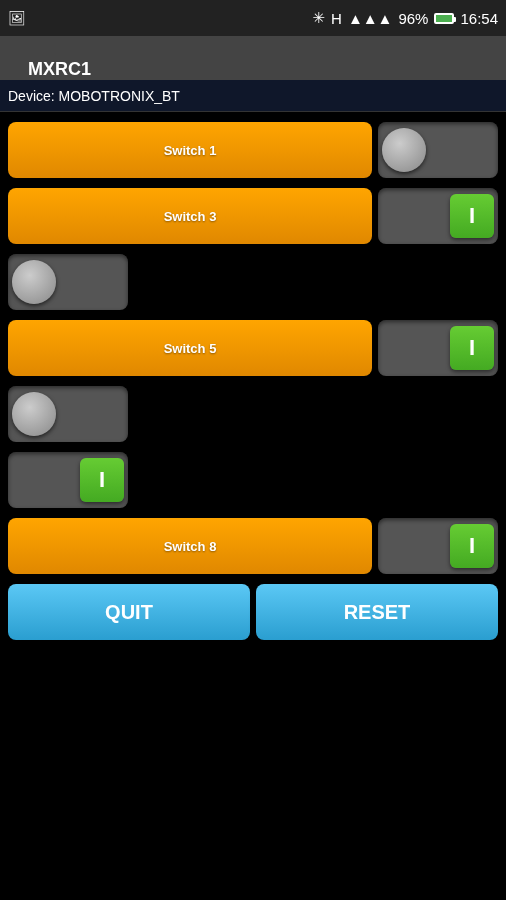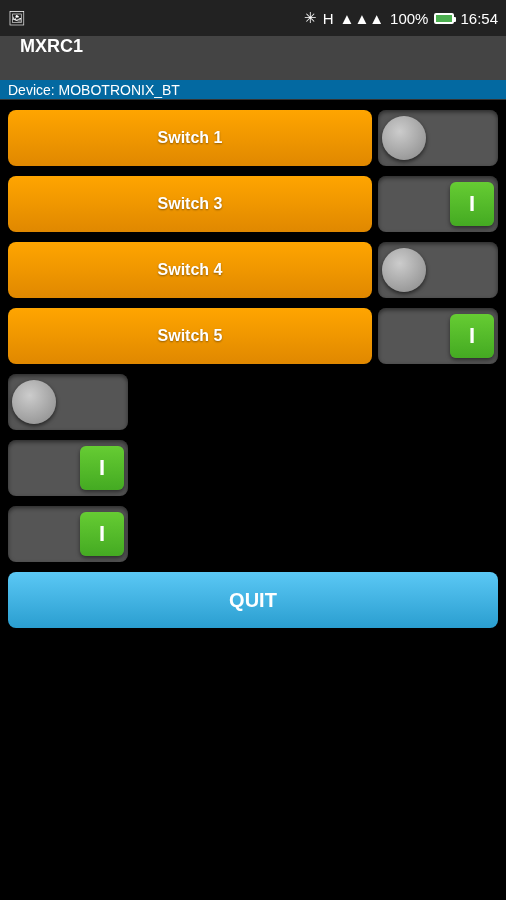--- a/index.html
+++ b/index.html
@@ -35,34 +35,34 @@
       gap: 6px;
       font-size: 15px;
     }
 
     
     .title-bar {
       width: 100%;
       height: 44px;
       background: #444;
       display: flex;
-      align-items: flex-start;
-      padding: 0 20px;
+      align-items: flex-end;
+      padding: 0 28px;
     }
     .title-bar span {
       color: #fff;
       font-size: 18px;
       font-weight: bold;
     }
 
     
     .device-info {
       width: 100%;
-      height: 20px;
-      background: #0369a1;
+      height: 32px;
+      background: #0f172a;
       display: flex;
       align-items: center;
       padding: 0 8px;
       border-bottom: 1px solid #333;
     }
     .device-info span {
       color: #fff;
       font-size: 14px;
     }
 
@@ -81,21 +81,21 @@
       height: 60px;
     }
 
     .switch-button {
       flex: 1;
       height: 56px;
       background: linear-gradient(to bottom, #ffa500, #e08800);
       border: none;
       border-radius: 8px;
       color: #fff;
-      font-size: 16px;
+      font-size: 13px;
       font-weight: bold;
       cursor: pointer;
       text-shadow: 0 1px 2px rgba(0,0,0,0.4);
       box-shadow: 0 3px 6px rgba(0,0,0,0.5);
       margin-right: 6px;
     }
 
     
     .toggle-container {
       width: 120px;
@@ -195,21 +195,21 @@
 <body>
 
 <div class="status-bar">
   <div class="status-left">
     <span>🖼</span>
   </div>
   <div class="status-right">
     <span>✳</span>
     <span>H</span>
     <span>▲▲▲</span>
-    <span>100%</span>
+    <span>96%</span>
     <div class="battery-icon"></div>
     <span>16:54</span>
   </div>
 </div>
 
 <div class="title-bar">
   <span>MXRC1</span>
 </div>
 
 <div class="device-info">
@@ -227,21 +227,20 @@
 
 
   <div class="switch-row">
     <button class="switch-button">Switch 3</button>
     <div class="toggle-container">
       <div class="toggle-green">I</div>
     </div>
   </div>
 
   <div class="switch-row">
-    <button class="switch-button">Switch 4</button>
     <div class="toggle-container off">
       <div class="toggle-knob-off"></div>
     </div>
   </div>
 
   <div class="switch-row">
     <button class="switch-button">Switch 5</button>
     <div class="toggle-container">
       <div class="toggle-green">I</div>
     </div>
@@ -253,22 +252,24 @@
     </div>
   </div>
 
   <div class="switch-row">
     <div class="toggle-container">
       <div class="toggle-green">I</div>
     </div>
   </div>
 
   <div class="switch-row">
+    <button class="switch-button">Switch 8</button>
     <div class="toggle-container">
       <div class="toggle-green">I</div>
     </div>
   </div>
 
 </div>
 
 <div class="bottom-row">
   <button class="quit-button">QUIT</button>
+  <button class="reset-button">RESET</button>
 </div>
 
 </body></html>

